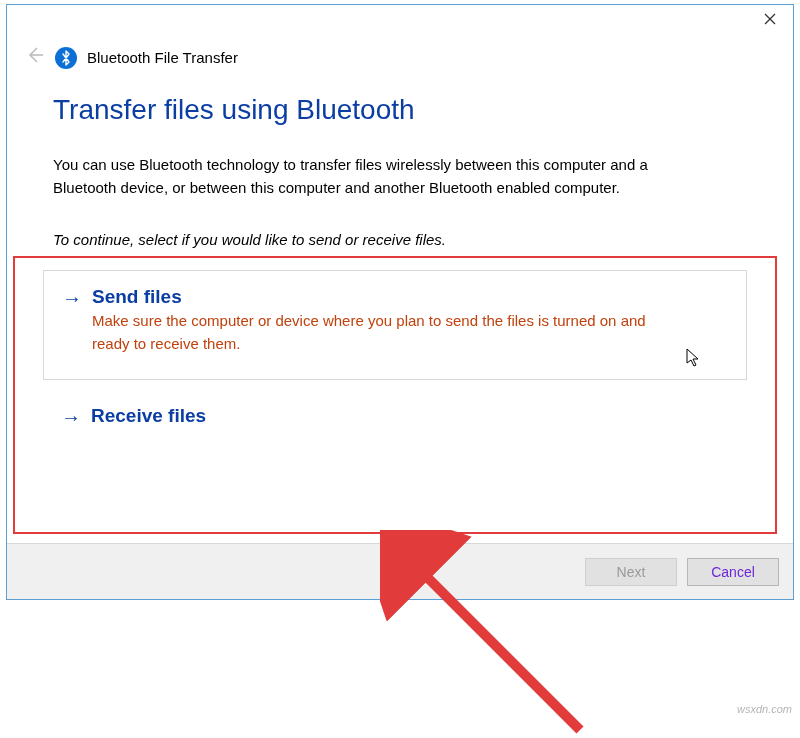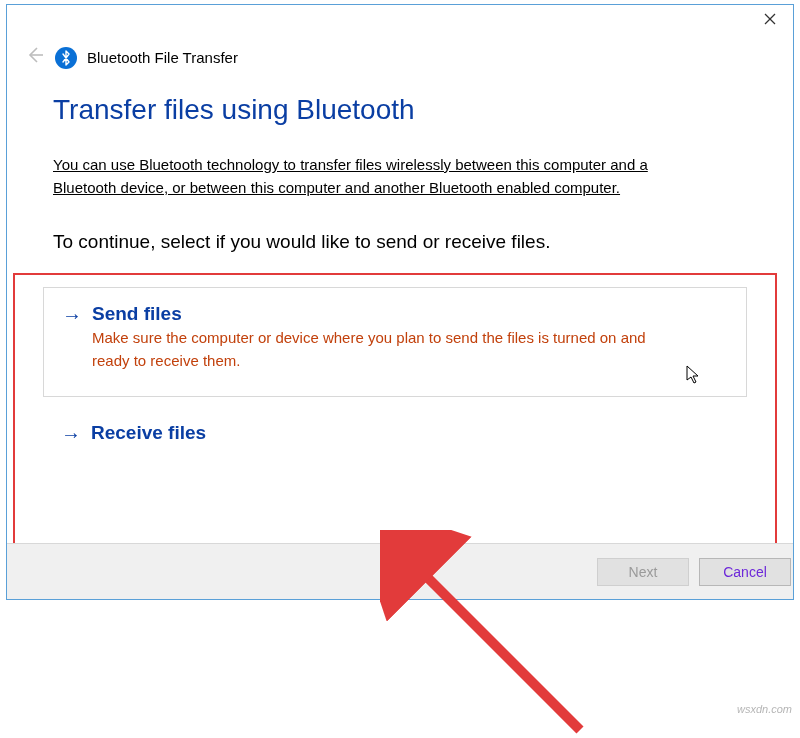--- a/index.html
+++ b/index.html
@@ -61,25 +61,25 @@
       font-size: 28px;
       font-weight: 400;
       margin-bottom: 28px;
     }
     .intro-text {
       font-size: 15px;
       color: #000;
       line-height: 1.5;
       margin-bottom: 32px;
       max-width: 660px;
-      text-decoration: underline;
     }
     .continue-text {
-      font-size: 19px;
-      margin-bottom: 20px;
+      font-size: 15px;
+      margin-bottom: 8px;
+      font-style: italic;
     }
     .highlight-box {
       border: 2px solid #e23b3b;
       padding: 8px 28px 32px 28px;
       margin-left: -40px;
       margin-right: -30px;
     }
     .option-card {
       padding: 14px 18px 20px 18px;
       position: relative;
@@ -119,21 +119,21 @@
     }
     .footer {
       position: absolute;
       left: 0; right: 0; bottom: 0;
       height: 56px;
       background: #f0f0f0;
       border-top: 1px solid #d8d8d8;
       display: flex;
       align-items: center;
       justify-content: flex-end;
-      padding-right: 2px;
+      padding-right: 14px;
       gap: 10px;
     }
     .btn {
       min-width: 92px;
       height: 28px;
       background: #e1e1e1;
       border: 1px solid #b7b7b7;
       font-size: 14px;
       color: #6d28d9;
       cursor: pointer;

